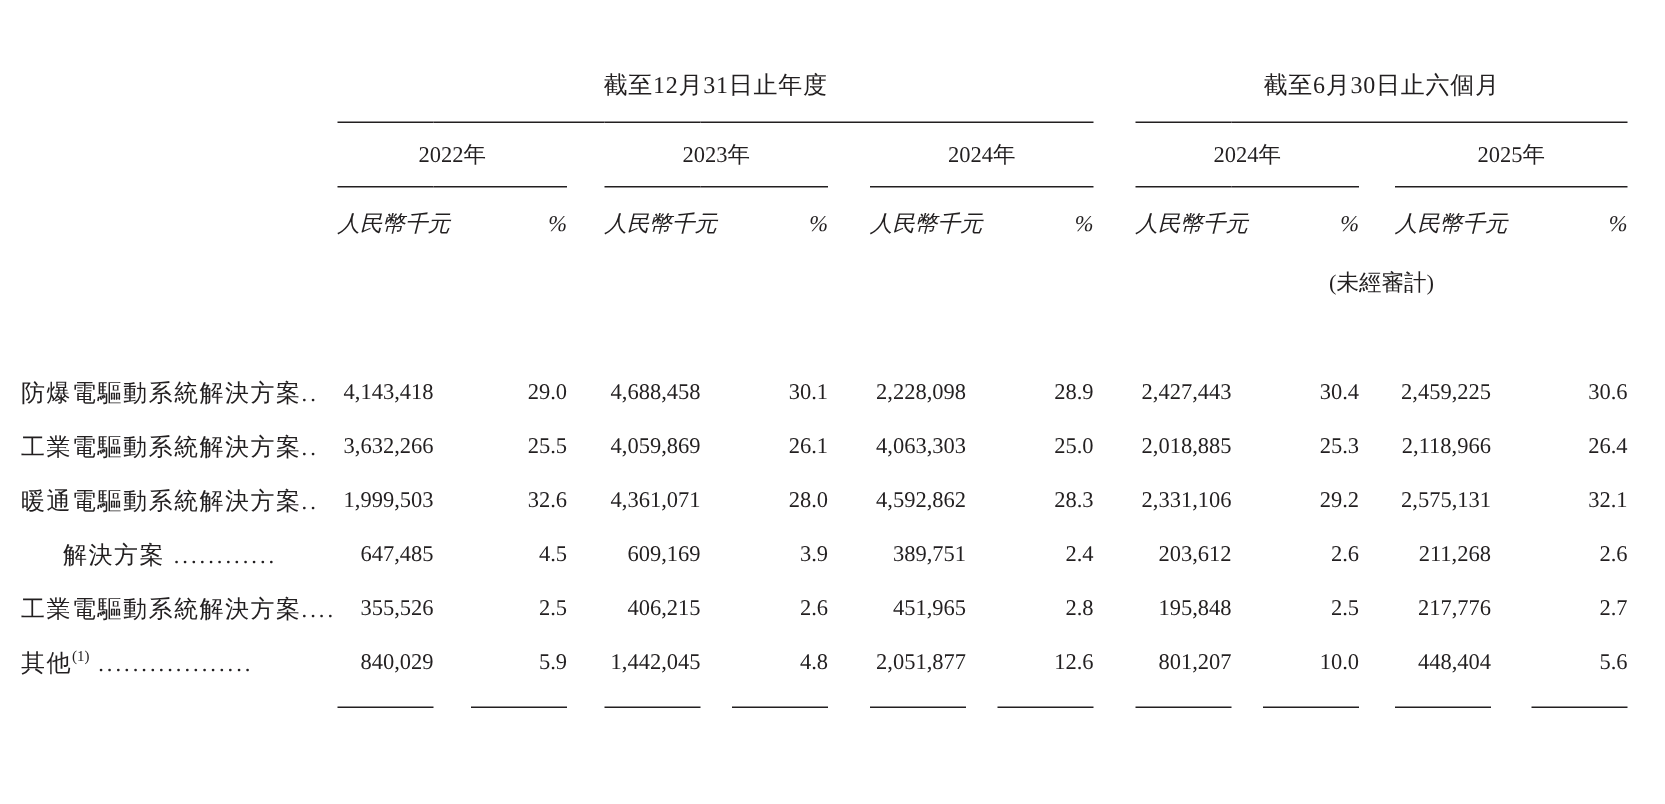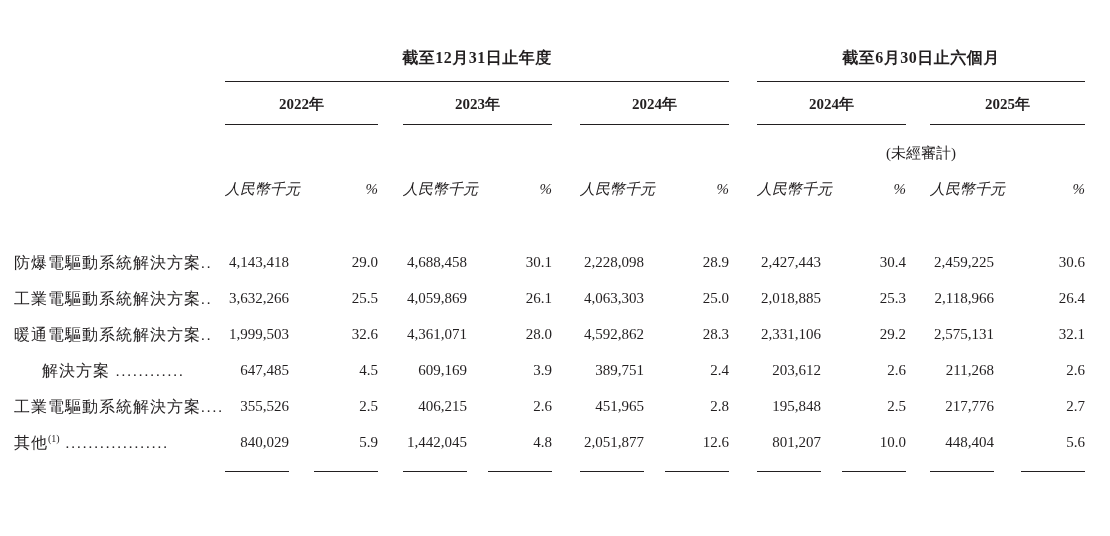--- a/index.html
+++ b/index.html
@@ -13,28 +13,28 @@
   .page { width: 1110px; height: 536px; padding-top: 48px; box-sizing: border-box; }
   table.fin {
     table-layout: fixed;
     border-collapse: collapse;
     width: 1071px;
     margin-left: 14px;
   }
   td, th { padding: 0; margin: 0; font-weight: normal; vertical-align: top; }
   
   .title-cell {
-    font-weight: bold; font-size: 16px; text-align: center;
+    font-weight: normal; font-size: 16px; text-align: center;
     padding-bottom: 13px;
     border-bottom: 1.5px solid #221f20;
     letter-spacing: 0.5px;
     line-height: 20px;
   }
   .year-cell {
-    font-weight: bold; font-size: 15px; text-align: center;
+    font-weight: normal; font-size: 15px; text-align: center;
     padding-top: 12px; padding-bottom: 10px;
     border-bottom: 1.5px solid #221f20;
     line-height: 20px;
   }
   .colhdr-cell { padding-top: 15px; line-height: 21px; }
   .colhdr {
     display: flex; justify-content: space-between; align-items: baseline;
     font-style: italic; font-size: 15px;
   }
   .unaudited-cell {
@@ -95,60 +95,60 @@
     <th class="year-cell" colspan="2">2023年</th>
     <td></td>
     <th class="year-cell" colspan="2">2024年</th>
     <td></td>
     <th class="year-cell" colspan="2">2024年</th>
     <td></td>
     <th class="year-cell" colspan="2">2025年</th>
   </tr>
 
   <tr>
+    <td></td>
+    <td class="colhdr-cell" colspan="2">
+            <div class="colhdr">
+              <span>人民幣千元</span>
+              <span>%</span>
+            </div>
+          </td>
+    <td></td>
+    <td class="colhdr-cell" colspan="2">
+            <div class="colhdr">
+              <span>人民幣千元</span>
+              <span>%</span>
+            </div>
+          </td>
+    <td></td>
+    <td class="colhdr-cell" colspan="2">
+            <div class="colhdr">
+              <span>人民幣千元</span>
+              <span>%</span>
+            </div>
+          </td>
+    <td></td>
+    <td class="colhdr-cell" colspan="2">
+            <div class="colhdr">
+              <span>人民幣千元</span>
+              <span>%</span>
+            </div>
+          </td>
+    <td></td>
+    <td class="colhdr-cell" colspan="2">
+            <div class="colhdr">
+              <span>人民幣千元</span>
+              <span>%</span>
+            </div>
+          </td>
+  </tr>
+
+  <tr>
     <td colspan="10"></td>
     <td class="unaudited-cell" colspan="5">(未經審計)</td>
-  </tr>
-
-  <tr>
-    <td></td>
-    <td class="colhdr-cell" colspan="2">
-            <div class="colhdr">
-              <span>人民幣千元</span>
-              <span>%</span>
-            </div>
-          </td>
-    <td></td>
-    <td class="colhdr-cell" colspan="2">
-            <div class="colhdr">
-              <span>人民幣千元</span>
-              <span>%</span>
-            </div>
-          </td>
-    <td></td>
-    <td class="colhdr-cell" colspan="2">
-            <div class="colhdr">
-              <span>人民幣千元</span>
-              <span>%</span>
-            </div>
-          </td>
-    <td></td>
-    <td class="colhdr-cell" colspan="2">
-            <div class="colhdr">
-              <span>人民幣千元</span>
-              <span>%</span>
-            </div>
-          </td>
-    <td></td>
-    <td class="colhdr-cell" colspan="2">
-            <div class="colhdr">
-              <span>人民幣千元</span>
-              <span>%</span>
-            </div>
-          </td>
   </tr>
 
   <tr class="spacer-row">
           <td colspan="15"></td>
         </tr>
 
   <tr class="data-row">
     <td class="label"><span>防爆電驅動系統解決方案</span><sup></sup><span class="dots">..</span></td>
     <td class="amt">4,143,418</td>
     <td class="pct">29.0</td>

